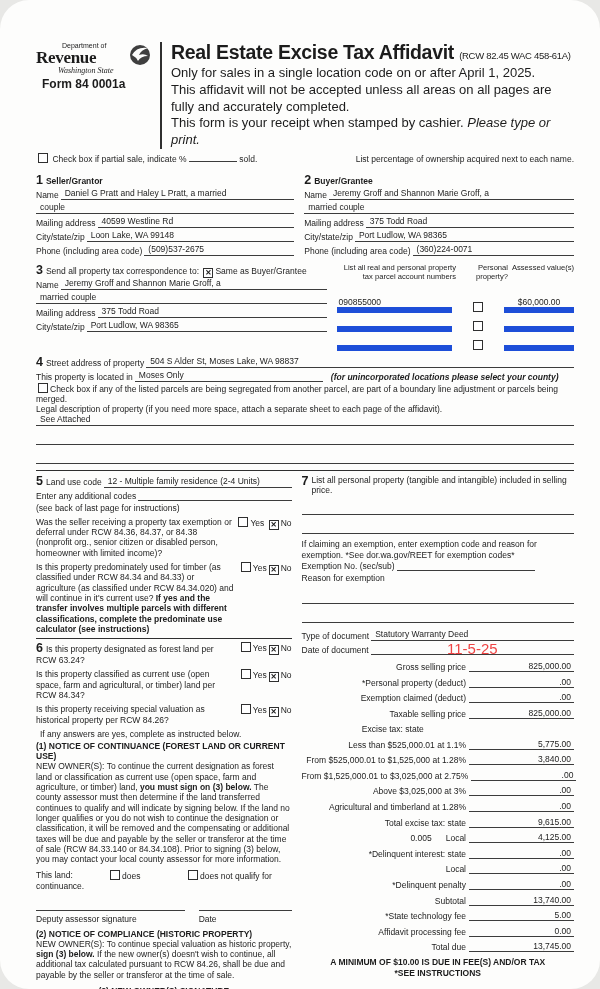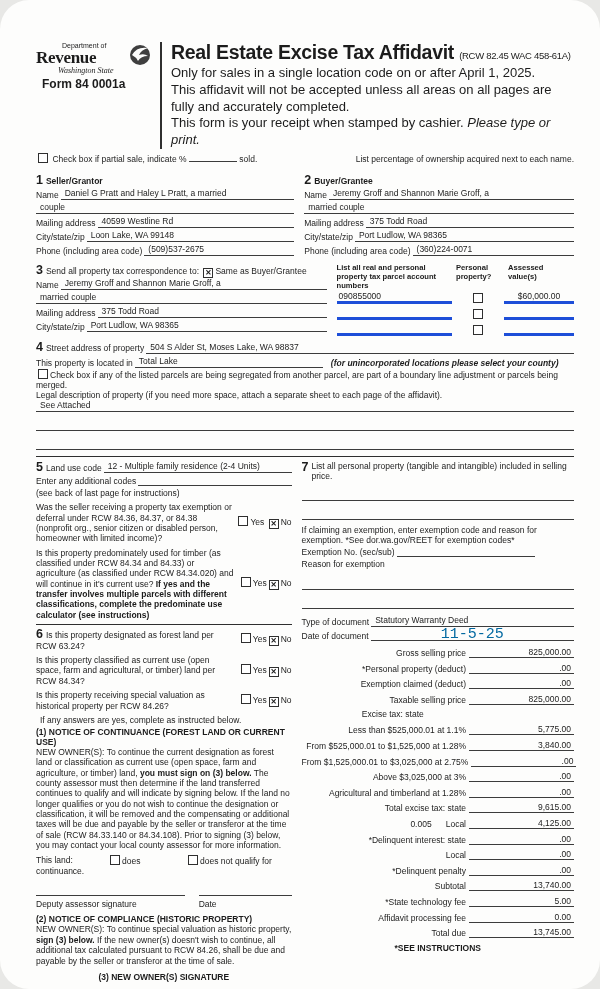--- a/index.html
+++ b/index.html
@@ -13,21 +13,21 @@
   .i{font-style:italic}
   .row{display:flex;align-items:flex-end;margin-bottom:2px}
   .lbl{white-space:nowrap;padding-right:2px}
   .fill{flex:1;border-bottom:1px solid #3c3c3c;padding:0 4px;min-height:10px;line-height:11px}
   .ul-blank{border-bottom:1px solid #3c3c3c;height:11px;margin-bottom:3px}
   .cb{display:inline-block;width:8px;height:8px;border:1px solid #2f2f2f;background:#fff;
       text-align:center;line-height:8px;font-size:7.5px;vertical-align:-1px;margin:0 2px;font-weight:bold}
   .secnum{font-weight:bold;font-size:12.5px;margin-right:3px;line-height:1}
   .sect{font-weight:bold}
   .yn{white-space:nowrap;margin-left:4px}
-  .hand{font-family:Liberation Mono, monospace;font-style:italic;color:#0369a1}
+  .hand{font-family:Liberation Sans, sans-serif;font-style:italic;color:#ef4444}
   
   .hdr{display:flex;margin-bottom:2px}
   .logo{width:118px;flex:0 0 118px;position:relative;padding-right:6px}
   .logo .dept{font-size:7px;margin-left:26px}
   .logo .rev{font-family:"Liberation Serif",serif;font-weight:bold;font-size:17px;line-height:1;letter-spacing:-.3px}
   .logo .wast{font-family:"Liberation Serif",serif;font-style:italic;font-size:8px;margin-left:22px}
   .logo .formno{font-weight:bold;font-size:12px;margin-top:2px;margin-left:6px}
   .swirl{position:absolute;top:2px;right:8px}
   .titleblk{border-left:2px solid #2f2f2f;padding-left:9px;flex:1}
   .title{font-size:19.5px;font-weight:bold;line-height:1.05;letter-spacing:-.3px}
@@ -35,31 +35,31 @@
   .notes{margin-top:3px;font-size:13px;line-height:1.28}
   .checkrow{display:flex;justify-content:space-between;align-items:flex-end;margin:3px 0 6px 0}
   .pctline{display:inline-block;width:48px;border-bottom:1px solid #3c3c3c;height:9px}
   
   .cols{display:flex;gap:10px}
   .c1{flex:0 0 48%;max-width:48%}
   .c2{flex:1;min-width:0}
   .sechead{display:flex;align-items:flex-end;margin:4px 0 2px 0}
   
   .ptab{font-size:7.6px}
-  .ptab .phead{display:flex;text-align:left;font-weight:bold;line-height:1.15;margin-bottom:1px}
+  .ptab .phead{display:flex;text-align:right;font-weight:normal;line-height:1.15;margin-bottom:15px}
   .ptab .pc1{flex:1}
   .ptab .pc2{flex:0 0 52px}
   .ptab .pc3{flex:0 0 66px}
   .ptab .prow{display:flex;align-items:flex-end;margin-bottom:3px;font-size:8.5px}
-  .ptab .pcell{border-bottom:3px solid #1d4ed8;min-height:10px;padding:0 2px}
+  .ptab .pcell{border-bottom:6px solid #1d4ed8;min-height:10px;padding:0 2px}
   
   .hr{border-top:1.4px solid #2f2f2f;margin:6px 0 4px 0}
   .hr2{border-top:1px solid #2f2f2f;margin:4px 0 3px 0}
   
-  .q{display:flex;align-items:center;margin-bottom:4px;line-height:1.22}
+  .q{display:flex;align-items:flex-start;margin-bottom:4px;line-height:1.22}
   .q .qt{flex:1}
   
   .trow{display:flex;align-items:flex-end;margin-bottom:4.6px}
   .tlbl{flex:1;text-align:right;padding-right:3px;white-space:nowrap}
   .tval{flex:0 0 102px;border-bottom:1px solid #3c3c3c;text-align:right;padding-right:3px;min-height:10px}
   .tpre{padding-right:14px}
 </style>
 </head>
 <body>
 
@@ -193,21 +193,21 @@
     </div>
   </div>
 
   <div style="margin-top:2px">
     <div class="row">
         <span class="lbl"><span class="secnum">4</span><span>Street address of property</span></span>
         <span class="fill">504 S Alder St, Moses Lake, WA 98837</span>
       </div>
     <div class="row" style="margin-bottom:1px">
       <span class="lbl">This property is located in</span>
-      <span class="fill" style="flex:0 0 180px">Total Lake</span>
+      <span class="fill" style="flex:0 0 180px">Moses Only</span>
       <span class="b i" style="padding-left:8px">(for unincorporated locations please select your county)</span>
     </div>
     <div><span class="cb"></span><span>Check box if any of the listed parcels are being segregated from another parcel, are part of a boundary line adjustment or parcels being merged.</span></div>
     <div>Legal description of property (if you need more space, attach a separate sheet to each page of the affidavit).</div>
     <div class="fill" style="display:block">See Attached</div>
     <div class="ul-blank" style="margin-top:7px"></div>
     <div class="ul-blank" style="margin-top:7px"></div>
   </div>
 
   <div class="hr"></div>
@@ -374,18 +374,19 @@
         </div>
       <div class="trow">
           <span class="tlbl">Affidavit processing fee</span>
           <span class="tval">0.00</span>
         </div>
       <div class="trow">
           <span class="tlbl">Total due</span>
           <span class="tval">13,745.00</span>
         </div>
       <div class="b" style="text-align:center;line-height:1.3">
+          <div>A MINIMUM OF $10.00 IS DUE IN FEE(S) AND/OR TAX</div>
           <div>*SEE INSTRUCTIONS</div>
         </div>
     </div>
   </div>
 
 </div>
 
 </body></html>

